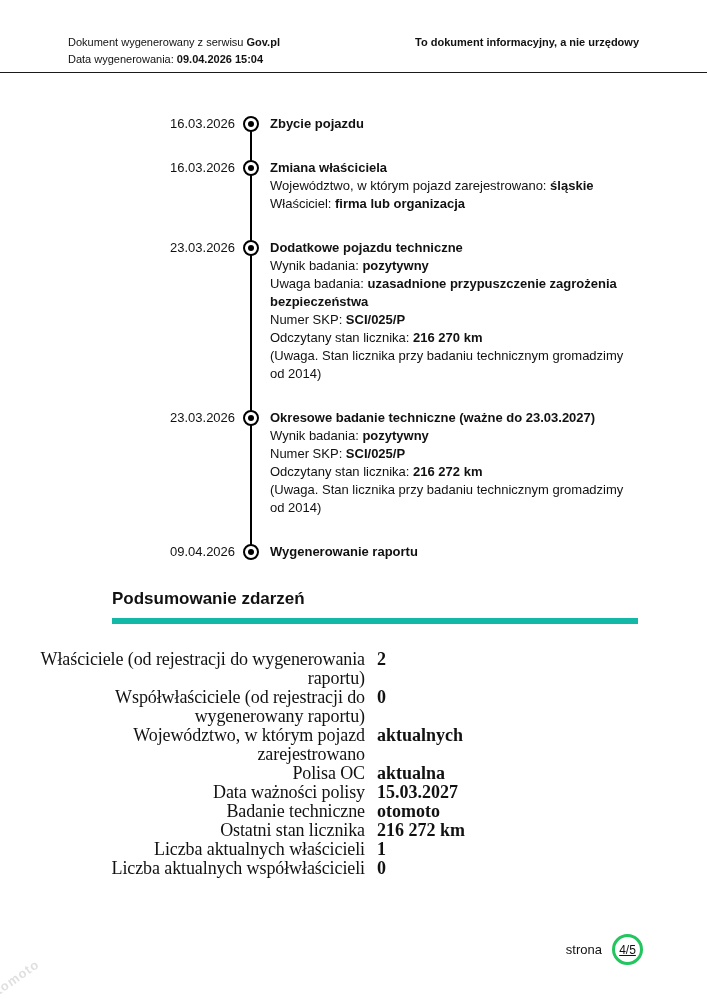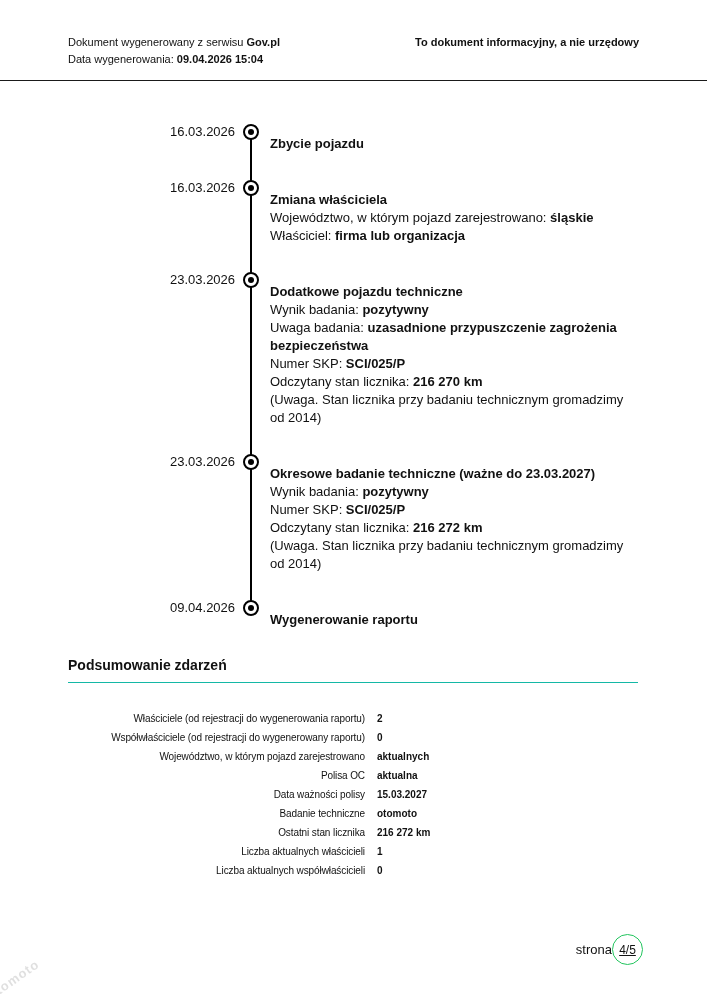--- a/index.html
+++ b/index.html
@@ -1,49 +1,49 @@
 <!DOCTYPE html>
 <html><head>
 <meta charset="utf-8">
 <style>
   * { margin:0; padding:0; box-sizing:border-box; }
   html,body { background:#ffffff; }
   body { font-family:"Liberation Sans", sans-serif; color:#111; }
   .page { width:707px; height:999px; background:#fff; margin:0 auto; position:relative; overflow:hidden; }
 
   
-  .doc-header { padding:34px 68px 12px 68px; border-bottom:1px solid #1a1a1a; font-size:11px; line-height:17px; }
+  .doc-header { padding:34px 68px 4px 68px; border-bottom:1px solid #1a1a1a; font-size:11px; line-height:17px; }
   .hrow { display:flex; justify-content:space-between; align-items:flex-start; }
   .disclaimer { font-weight:bold; }
 
   
   .timeline { margin:42px 69px 0 170px; }
   .event { display:flex; }
   .edate { width:62px; flex-shrink:0; font-size:13px; line-height:18px; }
   .marker { width:38px; flex-shrink:0; position:relative; display:flex; justify-content:center; align-items:flex-start; }
   .marker::before { content:""; position:absolute; left:50%; margin-left:-1px; width:2px; top:0; bottom:0; background:#000; }
   .event:first-child .marker::before { top:9px; }
   .event:last-child .marker::before { bottom:auto; height:9px; }
   .ring { position:relative; z-index:1; margin-top:1px; width:16px; height:16px; background:#fff; border:2px solid #000; border-radius:50%; display:flex; align-items:center; justify-content:center; }
   .dot { width:6px; height:6px; background:#000; border-radius:50%; }
-  .econtent { max-width:368px; padding-bottom:26px; font-size:13px; line-height:18px;margin-top:12px; }
+  .econtent { max-width:368px; padding-bottom:26px; font-size:13px; line-height:18px; }
   .event:last-child .econtent { padding-bottom:0; }
   .etitle { font-weight:bold; }
 
   
   .summary-section { margin:28px 69px 0 68px; }
-  .summary-section h2 { font-size:14px; font-weight:bold; border-bottom:1px solid #14b8a6; padding-bottom:9px; }
+  .summary-section h2 { font-size:17px; font-weight:bold; border-bottom:6px solid #14b8a6; padding-bottom:9px;margin-left:44px; }
   .summary-rows { margin-top:26px; margin-left:-38px; }
-  .srow { display:flex; font-size:10px; line-height:19px; }
+  .srow { display:flex; font-size:18px; line-height:19px;font-family:Liberation Serif, serif; }
   .slabel { width:335px; flex-shrink:0; text-align:right; letter-spacing:-0.1px; }
   .svalue { font-weight:bold; margin-left:12px; }
 
   
-  .doc-footer { position:absolute; right:64px; bottom:34px; display:flex; align-items:center; font-size:13px; }
-  .page-circle { width:31px; height:31px; border:1px solid #22c55e; border-radius:50%; display:flex; align-items:center; justify-content:center; font-size:12px;text-decoration:underline; }
+  .doc-footer { position:absolute; right:64px; bottom:34px; display:flex; align-items:center; gap:10px; font-size:13px; }
+  .page-circle { width:31px; height:31px; border:3px solid #22c55e; border-radius:50%; display:flex; align-items:center; justify-content:center; font-size:12px;text-decoration:underline; }
 
   
   .watermark { position:absolute; left:-16px; bottom:12px; transform:rotate(-35deg); opacity:0.13; font-size:13px; font-weight:bold; letter-spacing:1px; user-select:none; }
 </style>
 </head>
 <body>
 
 <div class="page">
 
   <header class="doc-header">

